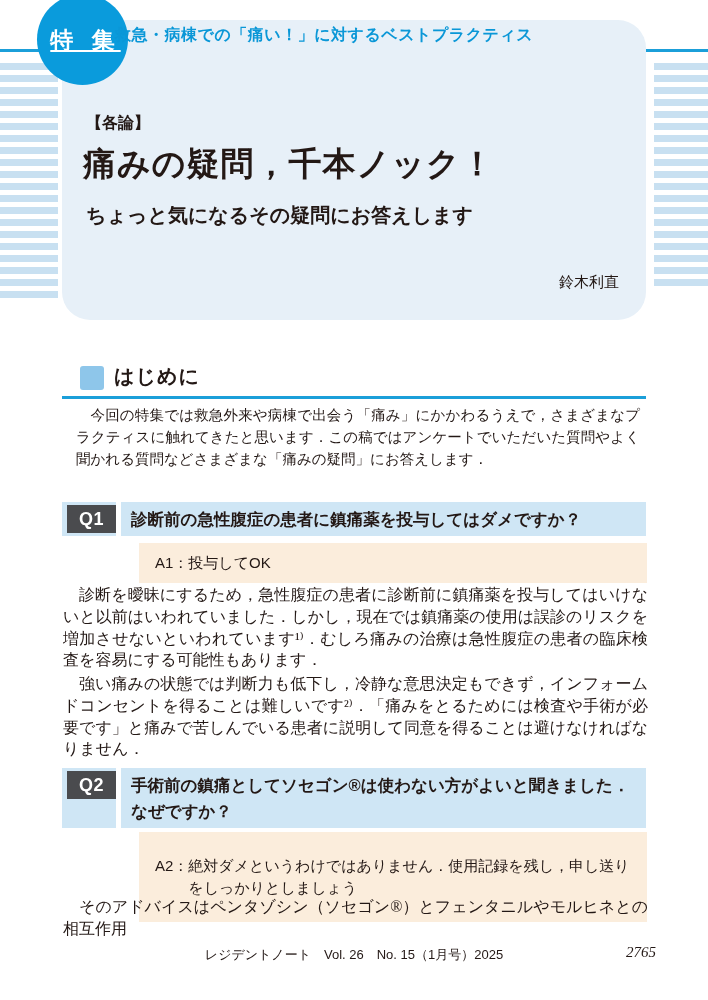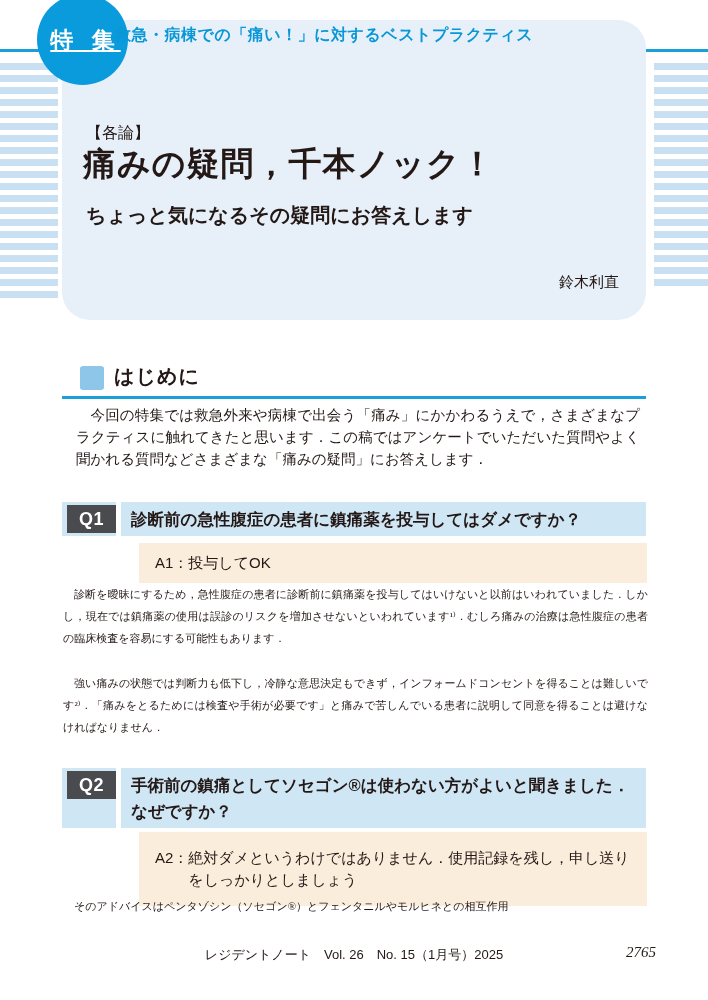--- a/index.html
+++ b/index.html
@@ -32,21 +32,21 @@
   .feature-circle span {
     color:#ffffff; font-weight:bold; font-size:23px; letter-spacing:6px;
     padding-left:6px; margin-top:1px;text-decoration:underline;
   }
   .feature-title {
     position:absolute; left:115px; top:25px; font-size:16px; font-weight:bold;
     color:#0a97d7; letter-spacing:0.5px;
   }
 
   
-  .hero-category { position:absolute; left:24px; top:103px; font-size:16px; font-weight:normal; }
+  .hero-category { position:absolute; left:24px; top:93px; font-size:16px; font-weight:bold; }
   .hero-title    { position:absolute; left:21px; top:122px; margin:0; font-size:33px; font-weight:900; letter-spacing:1px; }
   .hero-subtitle { position:absolute; left:24px; top:182px; font-size:20px; font-weight:600; }
   .hero-author   { position:absolute; right:27px; top:253px; font-size:15px; }
 
   
   .sec-square { position:absolute; left:80px; top:366px; width:24px; height:24px; background:#8ec6ea; border-radius:3px; }
   .sec-title  { position:absolute; left:114px; top:363px; font-size:20px; font-weight:bold; letter-spacing:1px; }
   .sec-rule   { position:absolute; left:62px; top:396px; width:584px; height:2.5px; background:#1b9fd9; }
   .intro-para {
     position:absolute; left:76px; top:404px; width:564px; margin:0;
@@ -67,28 +67,28 @@
     font-size:18px; font-weight:bold; letter-spacing:0.5px;
   }
   .q-text { flex:1; padding:4px 8px 4px 10px; font-size:16.5px; font-weight:bold; line-height:26px; }
 
   
   .a-box {
     position:absolute; left:139px; width:508px; background:#fbeddc;
     display:flex; box-sizing:border-box; font-size:15px; line-height:22px; font-weight:500;
   }
   .a-box.a1 { top:543px; padding:9px 16px; height:40px; }
-  .a-box.a2 { top:832px; padding:15px 16px; min-height:58px; }
+  .a-box.a2 { top:832px; padding:23px 16px; min-height:58px; }
   .a-label { flex:none; white-space:pre; }
   .a-text  { flex:1; }
 
   
   .body-para {
     position:absolute; left:63px; width:585px; margin:0;
-    font-size:11px; line-height:21.8px; text-align:justify; text-indent:1em;
+    font-size:16px; line-height:21.8px; text-align:justify; text-indent:1em;
   }
   .p1a { top:584px; }
   .p1b { top:673px; }
   .p2a { top:896px; }
 
   
   .footer-journal { position:absolute; left:0; top:946px; width:708px; text-align:center; font-size:13px; }
   .footer-page    { position:absolute; right:52px; top:944px; font-size:15px; font-style:italic; }
 </style>
 </head>

